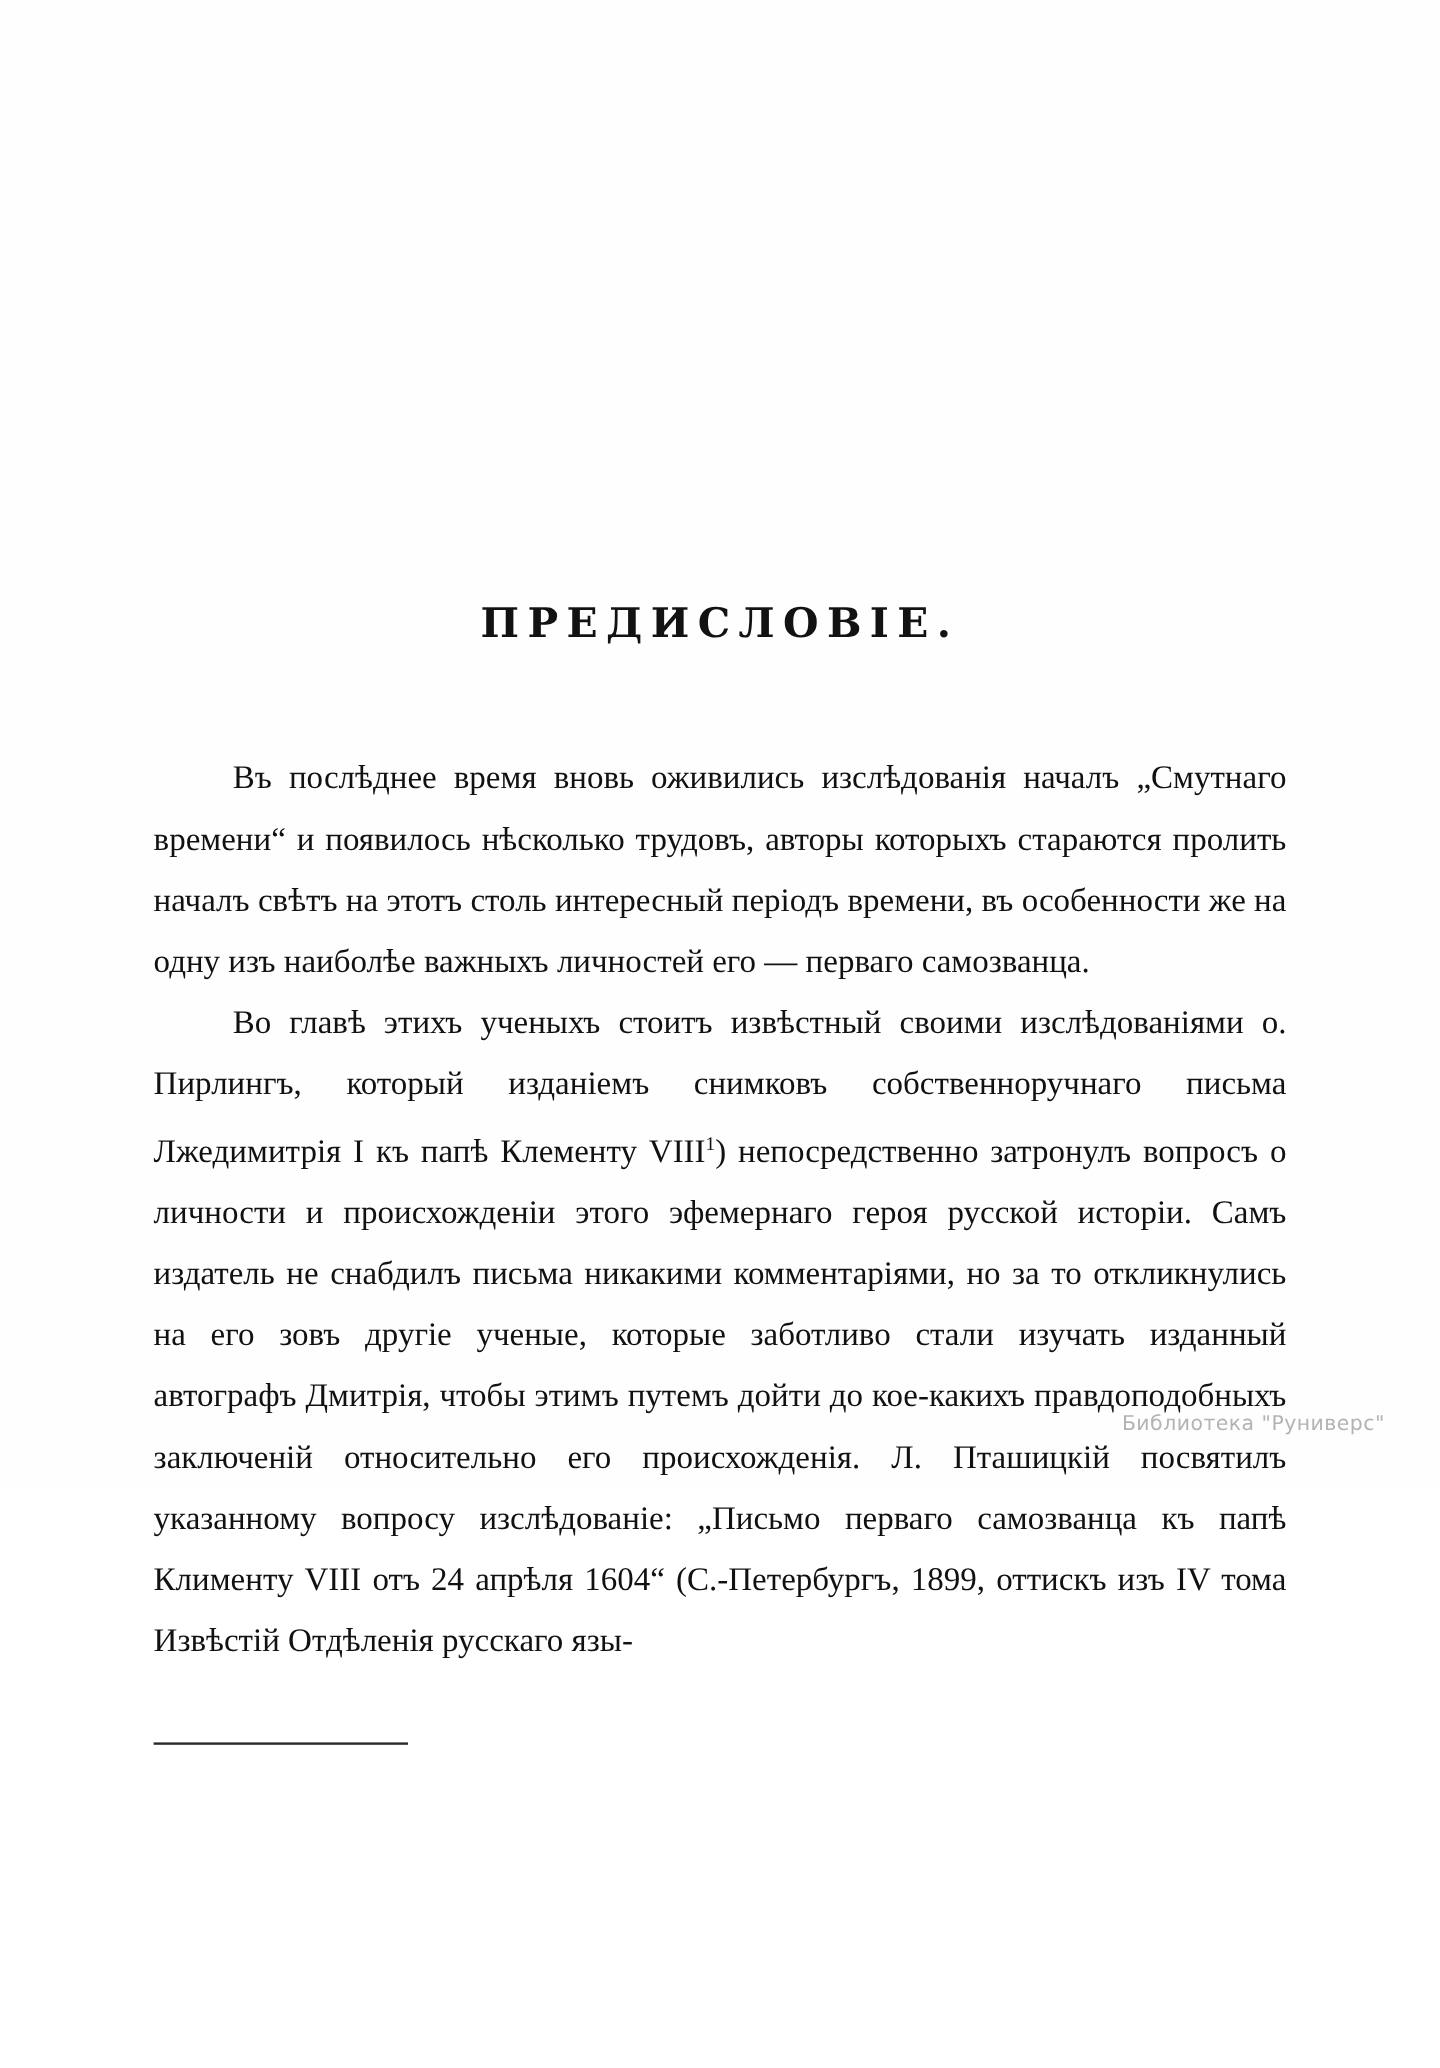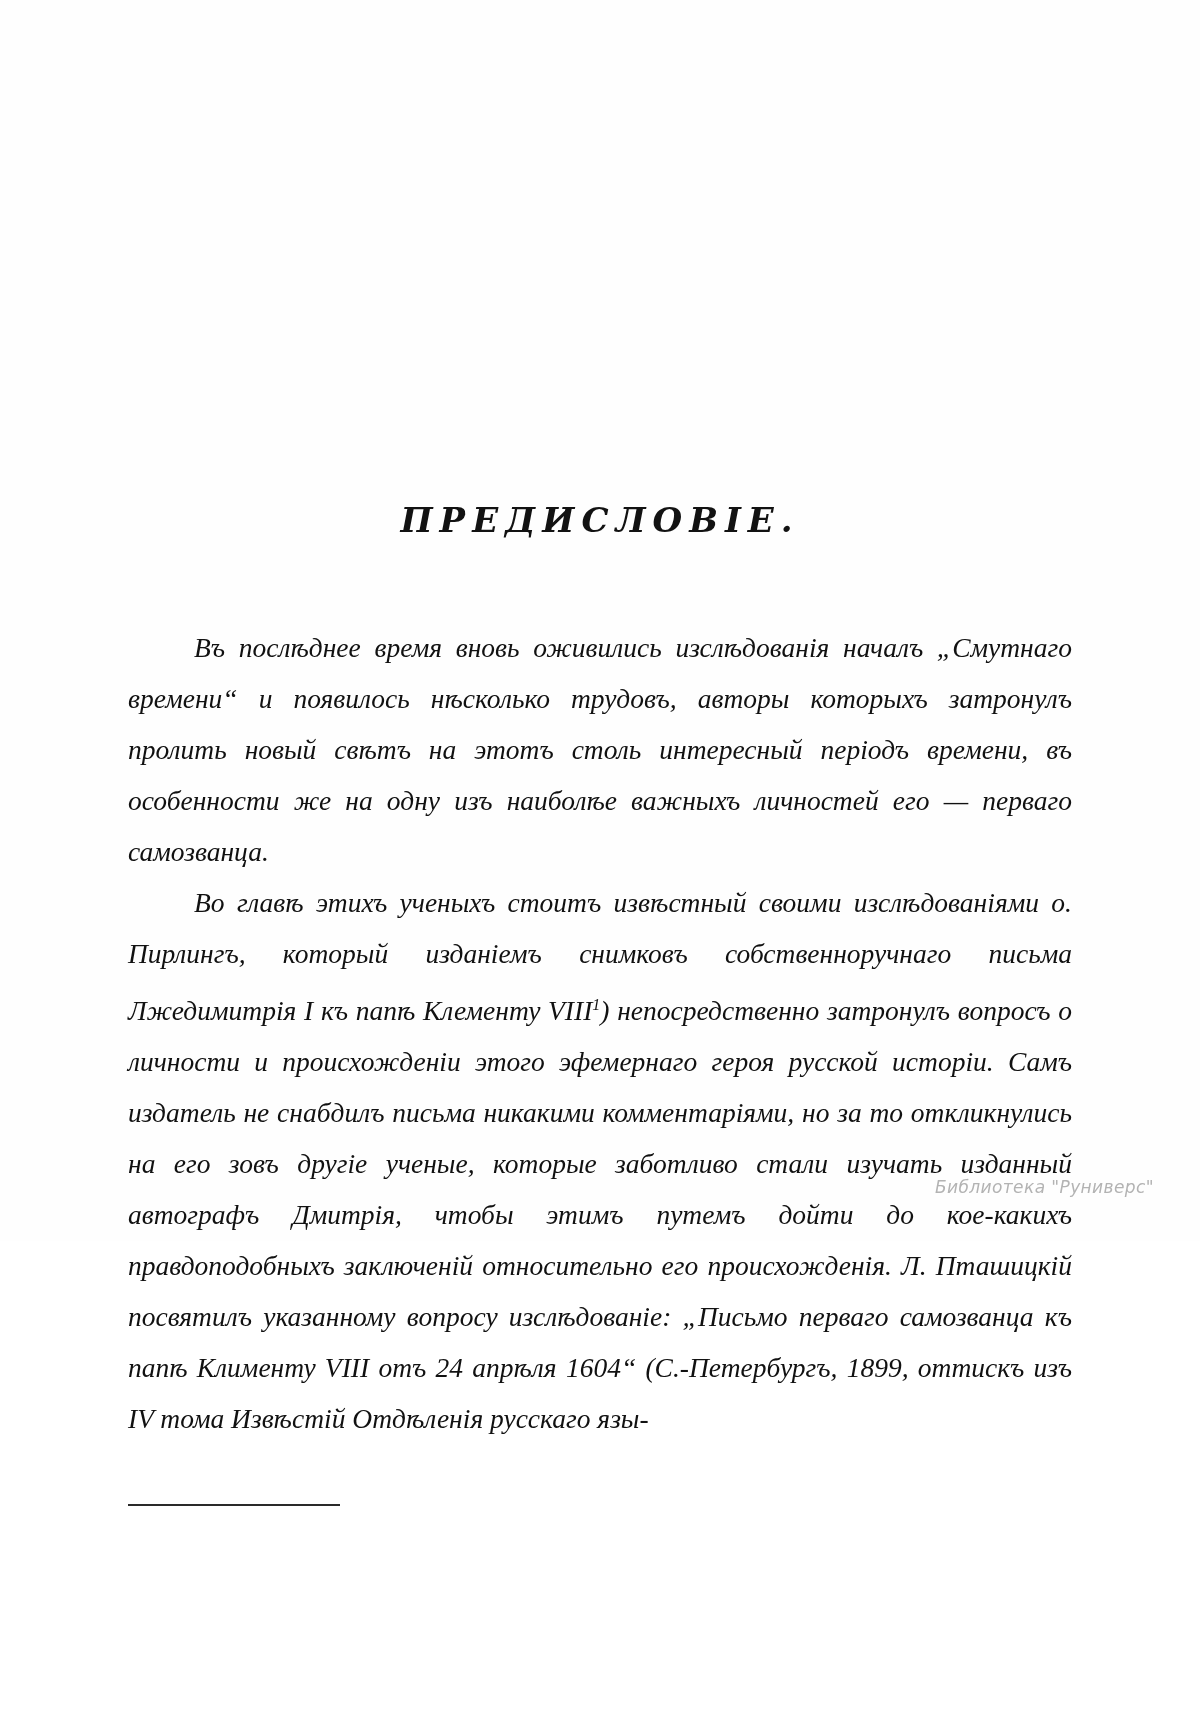--- a/index.html
+++ b/index.html
@@ -16,21 +16,20 @@
     overflow: hidden;
   }
 
   .page {
     position: absolute;
     top: 0;
     left: 0;
     width: 1200px;
     height: 1241px;
     background: #fefefe;
-    font-style: italic;
   }
 
   .content {
     position: absolute;
     left: 128px;
     top: 0;
     width: 944px;
   }
 
   .page-title {
@@ -107,21 +106,21 @@
 </style>
 </head>
 <body>
 
 <div class="page">
   <div class="content">
 
     <h1 class="page-title">ПРЕДИСЛОВІЕ.</h1>
 
     <div class="body-text">
-      <p>Въ послѣднее время вновь оживились изслѣдованія началъ „Смутнаго времени“ и появилось нѣсколько трудовъ, авторы которыхъ затронулъ пролить новый свѣтъ на этотъ столь интересный періодъ времени, въ особенности же на одну изъ наиболѣе важныхъ личностей его — перваго самозванца.</p>
+      <p>Въ послѣднее время вновь оживились изслѣдованія началъ „Смутнаго времени“ и появилось нѣсколько трудовъ, авторы которыхъ стараются пролить началъ свѣтъ на этотъ столь интересный періодъ времени, въ особенности же на одну изъ наиболѣе важныхъ личностей его — перваго самозванца.</p>
       <p><span>Во главѣ этихъ ученыхъ стоитъ извѣстный своими изслѣдованіями о. Пирлингъ, который изданіемъ снимковъ собственноручнаго письма Лжедимитрія I къ папѣ Клементу VIII</span><span class="sup-ref">1</span><span>) непосредственно затронулъ вопросъ о личности и происхожденіи этого эфемернаго героя русской исторіи. Самъ издатель не снабдилъ письма никакими комментаріями, но за то откликнулись на его зовъ другіе ученые, которые заботливо стали изучать изданный автографъ Дмитрія, чтобы этимъ путемъ дойти до кое-какихъ правдоподобныхъ заключеній относительно его происхожденія. Л. Пташицкій посвятилъ указанному вопросу изслѣдованіе: „Письмо перваго самозванца къ папѣ Клименту VIII отъ 24 апрѣля 1604“ (С.-Петербургъ, 1899, оттискъ изъ IV тома Извѣстій Отдѣленія русскаго язы-</span></p>
     </div>
 
     <div class="footnote-rule"></div>
 
 
   </div>
 
   <div class="watermark">Библиотека "Руниверс"</div>
 </div>

